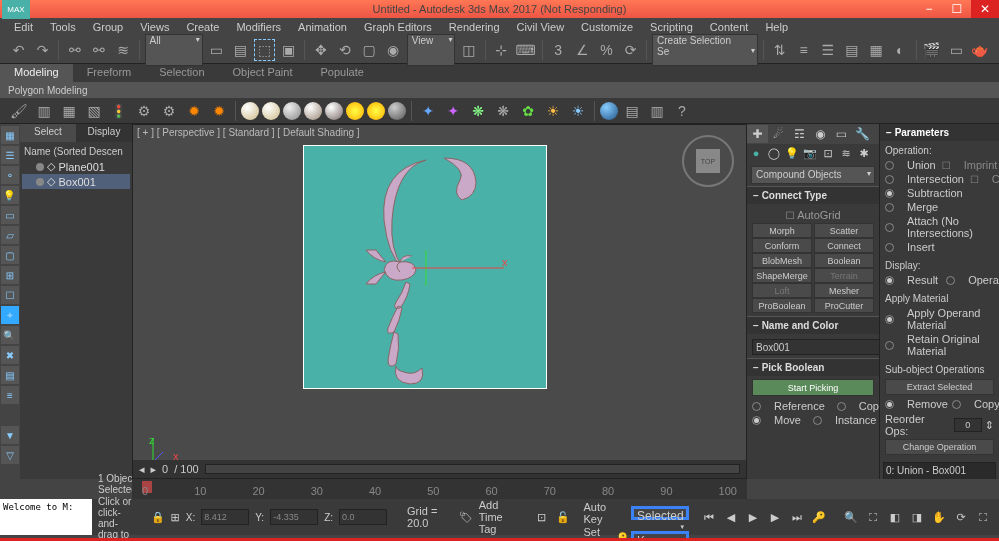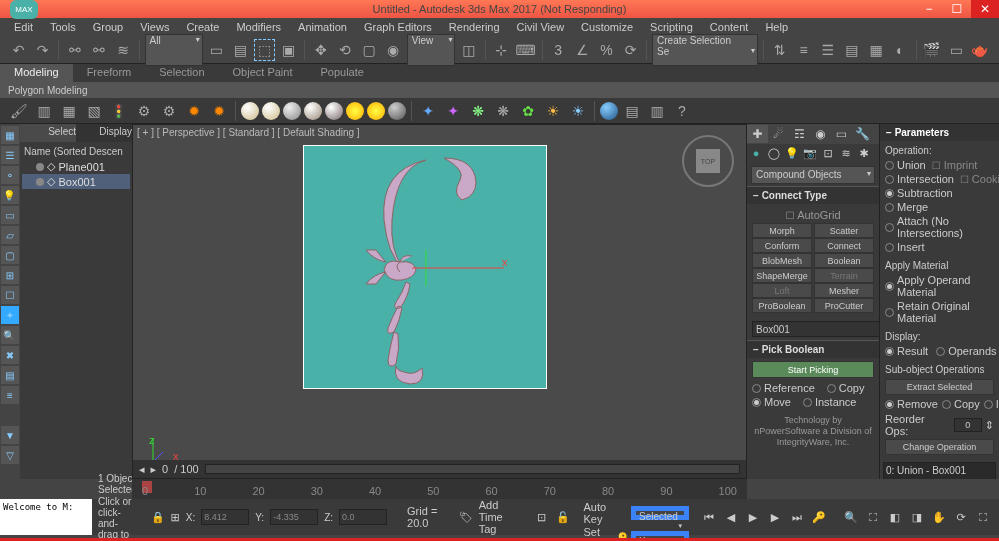--- a/index.html
+++ b/index.html
@@ -1,18 +1,18 @@
 <!DOCTYPE html>
 <html><head>
 <meta charset="utf-8">
 <style>
 * { margin:0; padding:0; box-sizing:border-box; font-family:"Segoe UI",Tahoma,sans-serif; font-size:11px; }
 body { width:999px; height:541px; background:#444; color:#ccc; overflow:hidden; position:relative; }
 .titlebar { height:18px; background:linear-gradient(#f75,#e54); display:flex; align-items:center; position:relative; }
-.titlebar .logo { width:28px; height:19px; background:#4ab1a8; margin-left:10px; font-size:8px; color:#fff; display:flex; align-items:center; justify-content:center;border-radius:6px; }
+.titlebar .logo { width:28px; height:19px; background:#4ab1a8; margin-left:2px; font-size:8px; color:#fff; display:flex; align-items:center; justify-content:center; }
 .titlebar .title { position:absolute; left:50%; transform:translateX(-50%); color:#444; font-size:11px; }
 .winbtns { position:absolute; right:0; top:0; display:flex; }
 .winbtns div { width:28px; height:18px; display:flex; align-items:center; justify-content:center; color:#fff; font-size:12px; }
 .winbtns .close { background:#d22; }
 .menubar { height:18px; background:#444; display:flex; gap:1px; padding-left:6px; align-items:center; }
 .menubar span { padding:2px 8px; color:#ccc; font-size:11px; }
 .toolbar1 { height:28px; background:#444; border-bottom:1px solid #222; display:flex; align-items:center; gap:3px; padding:0 8px; }
 .ico { width:22px; height:22px; display:flex; align-items:center; justify-content:center; color:#aaa; border:1px solid transparent; font-size:14px; }
 .sep { width:1px; height:20px; background:#555; margin:0 2px; }
 .ddsmall { height:32px; background:#555; border:1px solid #333; color:#ccc; padding:0 14px 0 4px; font-size:10px; position:relative; }
@@ -21,21 +21,21 @@
 .ribbontabs span { padding:2px 14px; color:#999; font-size:11px; }
 .ribbontabs .active { background:#555; color:#eee; }
 .ribbonsub { height:16px; background:#555; padding-left:8px; font-size:10px; color:#ccc; display:flex; align-items:center; }
 .toolbar2 { height:26px; background:#393939; display:flex; align-items:center; gap:3px; padding:0 8px; border-bottom:1px solid #222; }
 .sphere { width:18px; height:18px; border-radius:50%; }
 .mainrow { display:flex; height:355px; }
 .leftbar { width:20px; background:#444; display:flex; flex-direction:column; gap:2px; padding-top:2px; align-items:center; }
 .leftbar div { width:18px; height:18px; background:#555; font-size:10px; display:flex; align-items:center; justify-content:center; color:#8cf; }
 .scenepanel { width:112px; background:#3a3a3a; }
 .scenetabs { display:flex; height:18px; }
-.scenetabs span { flex:1; text-align:right; padding:2px 0; font-size:10px; background:#333; color:#ccc; }
+.scenetabs span { flex:1; text-align:center; padding:2px 0; font-size:10px; background:#333; color:#ccc; }
 .scenetabs .active { background:#4a4a4a; }
 .scenelist { padding:2px; }
 .scenehdr { font-size:10px; color:#ccc; padding:2px; }
 .sceneitem { display:flex; align-items:center; gap:3px; padding:1px 2px 1px 14px; font-size:10px; color:#ddd; }
 .sceneitem.sel { background:#50607a; }
 .dot { width:8px; height:8px; border-radius:50%; background:#888; }
 .vparea { flex:1; position:relative; background:#4a4a4a; border:1px solid #222; }
 .vplabel { position:absolute; top:2px; left:4px; font-size:10px; color:#bbb; }
 .vpimg { position:absolute; left:170px; top:20px; width:244px; height:244px; background:#4ab1a8; border:1px solid #fff; overflow:hidden; }
 .navcube { position:absolute; right:12px; top:10px; width:52px; height:52px; border:2px solid #777; border-radius:50%; display:flex; align-items:center; justify-content:center; }
@@ -54,21 +54,21 @@
 .rollhead::before { content:"− "; }
 .rollbody { padding:3px 5px; }
 .cbline { font-size:10px; color:#999; text-align:center; padding:2px; }
 .btnrow { display:flex; gap:2px; margin:0 0; }
 .pbtn { flex:1; height:15px; background:#4a4a4a; border:1px solid #333; color:#ccc; font-size:9px; display:flex; align-items:center; justify-content:center; }
 .pbtn.dis { color:#777; }
 .pbtn.pick { background:#5a8a5a; color:#fff; height:17px; }
 .nmrow { display:flex; gap:3px; align-items:center; margin-top:2px;}
 .nminput { flex:1; height:16px; background:#333; border:1px solid #222; color:#ccc; font-size:10px; padding:0 3px; }
 .swatch { width:16px; height:16px; background:#4ab1a8; border:1px solid #222; }
-.radiol { display:flex; align-items:center; gap:3px; font-size:10px; color:#ccc; padding:1px 0; }
+.radiol { display:flex; align-items:center; gap:13px; font-size:10px; color:#ccc; padding:1px 0; }
 .radiol .r { width:9px; height:9px; border-radius:50%; border:1px solid #888; flex-shrink:0; }
 .radiol .r.on::after { content:""; display:block; width:5px; height:5px; background:#ccc; border-radius:50%; margin:1px; }
 .credits { font-size:9px; color:#999; text-align:center; padding:3px; line-height:1.2; }
 .modpanel { width:120px; background:#3a3a3a; border-left:1px solid #222; display:flex; flex-direction:column; overflow:hidden;justify-content:space-between; }
 .paramhead { background:#333; font-size:10px; font-weight:bold; padding:3px 6px; color:#fff; }
 .paramhead::before { content:"− "; }
 .psection { padding:2px 5px; }
 .plabel { font-size:10px; color:#ccc; padding:2px 0; }
 .fullbtn { height:16px; background:#4a4a4a; border:1px solid #333; color:#ccc; font-size:9px; display:flex; align-items:center; justify-content:center; margin:2px 0; }
 .spinrow { display:flex; align-items:center; gap:3px; font-size:10px; margin:2px 0; }
@@ -80,21 +80,21 @@
 .statusbar { height:36px; background:#3a3a3a; display:flex; align-items:stretch; }
 .sleft { width:104px; background:#fff; color:#000; font-size:9px; padding:3px; font-family:monospace; }
 .smid { flex:1; display:flex; flex-direction:column; justify-content:center; padding:0 6px; gap:1px; }
 .smid div { font-size:10px; color:#ccc; }
 .scoord { display:flex; align-items:center; gap:6px; padding:0 8px; font-size:10px; }
 .cinput { width:48px; height:16px; background:#333; border:1px solid #222; color:#888; font-size:9px; padding:0 2px; }
 .sright { display:flex; align-items:center; gap:2px; padding:0 6px; }
 .sbtn { width:20px; height:20px; display:flex; align-items:center; justify-content:center; font-size:11px; color:#ccc; }
 .keyctl { display:flex; flex-direction:column; gap:1px; padding:2px 4px; font-size:9px; }
 .keyctl .row { display:flex; gap:3px; align-items:center; }
-.kdd { height:14px; background:#444; border:5px solid #3b82f6; padding:0 12px 0 3px; font-size:10px; position:relative; }
+.kdd { height:14px; background:#444; border:3px solid #3b82f6; padding:0 12px 0 3px; font-size:12px; position:relative; }
 .kdd::after { content:"▾"; position:absolute; right:2px; font-size:7px; }
 .redline { position:absolute; left:0; bottom:0; width:100%; height:3px; background:#d22; }
 </style>
 </head>
 <body>
 
 <div class="titlebar">
   <div class="logo">MAX</div>
   <div class="title">Untitled - Autodesk 3ds Max 2017  (Not Responding)</div>
   <div class="winbtns">
@@ -328,20 +328,21 @@
           <div class="btnrow">
             <div class="pbtn dis">Loft</div>
             <div class="pbtn">Mesher</div>
           </div>
           <div class="btnrow">
             <div class="pbtn">ProBoolean</div>
             <div class="pbtn">ProCutter</div>
           </div>
         </div>
     </div>
+    <div class="rollhead">Name and Color</div>
     <div class="rollbody">
       <div class="nmrow">
         <input class="nminput" value="Box001" style="">
         <div class="swatch"></div>
       </div>
     </div>
     <div class="rollhead">Pick Boolean</div>
     <div class="rollbody">
       <div class="pbtn pick">Start Picking</div>
       <div style="display:flex;gap:12px;margin-top:3px">
@@ -358,23 +359,20 @@
         <div class="radiol">
             <span class="r on"></span>
             <span>Move</span>
           </div>
         <div class="radiol">
             <span class="r"></span>
             <span>Instance</span>
           </div>
       </div>
     </div>
-    <div class="credits">Technology by
-nPowerSoftware a Division
-of IntegrityWare, Inc.</div>
   </div>
 
   <div class="modpanel">
     <div class="paramhead">Parameters</div>
     <div class="psection">
       <div class="plabel">Operation:</div>
       <div style="display:flex;gap:6px">
           <div class="radiol">
             <span class="r"></span>
             <span>Union</span>
@@ -399,42 +397,42 @@
       <div class="radiol">
           <span class="r"></span>
           <span>Attach (No Intersections)</span>
         </div>
       <div class="radiol">
           <span class="r"></span>
           <span>Insert</span>
         </div>
     </div>
     <div class="psection">
+      <div class="plabel">Display:</div>
+      <div style="display:flex;gap:8px">
+        <div class="radiol">
+            <span class="r on"></span>
+            <span>Result</span>
+          </div>
+        <div class="radiol">
+            <span class="r"></span>
+            <span>Operands</span>
+          </div>
+      </div>
+    </div>
+    <div class="psection">
       <div class="plabel">Apply Material</div>
       <div class="radiol">
           <span class="r on"></span>
           <span>Apply Operand Material</span>
         </div>
       <div class="radiol">
           <span class="r"></span>
           <span>Retain Original Material</span>
         </div>
-    </div>
-    <div class="psection">
-      <div class="plabel">Display:</div>
-      <div style="display:flex;gap:8px">
-        <div class="radiol">
-            <span class="r on"></span>
-            <span>Result</span>
-          </div>
-        <div class="radiol">
-            <span class="r"></span>
-            <span>Operands</span>
-          </div>
-      </div>
     </div>
     <div class="psection">
       <div class="plabel">Sub-object Operations</div>
       <div class="fullbtn">Extract Selected</div>
       <div style="display:flex;gap:4px">
         <div class="radiol">
             <span class="r on"></span>
             <span>Remove</span>
           </div>
         <div class="radiol">

